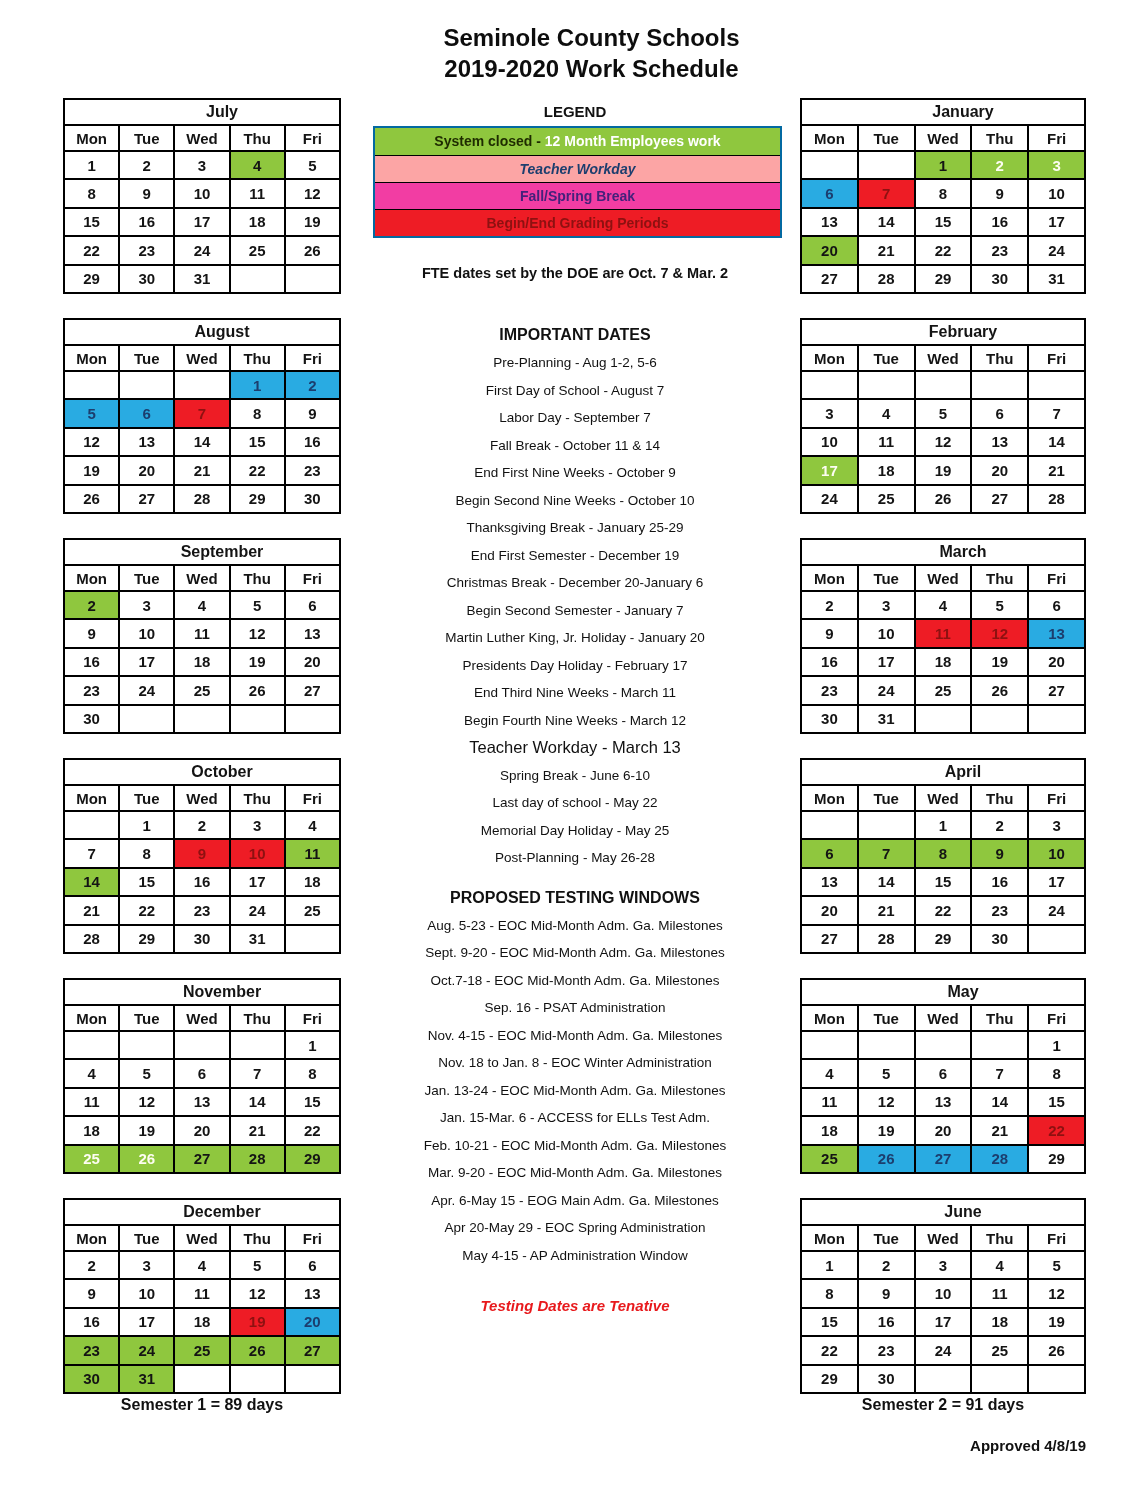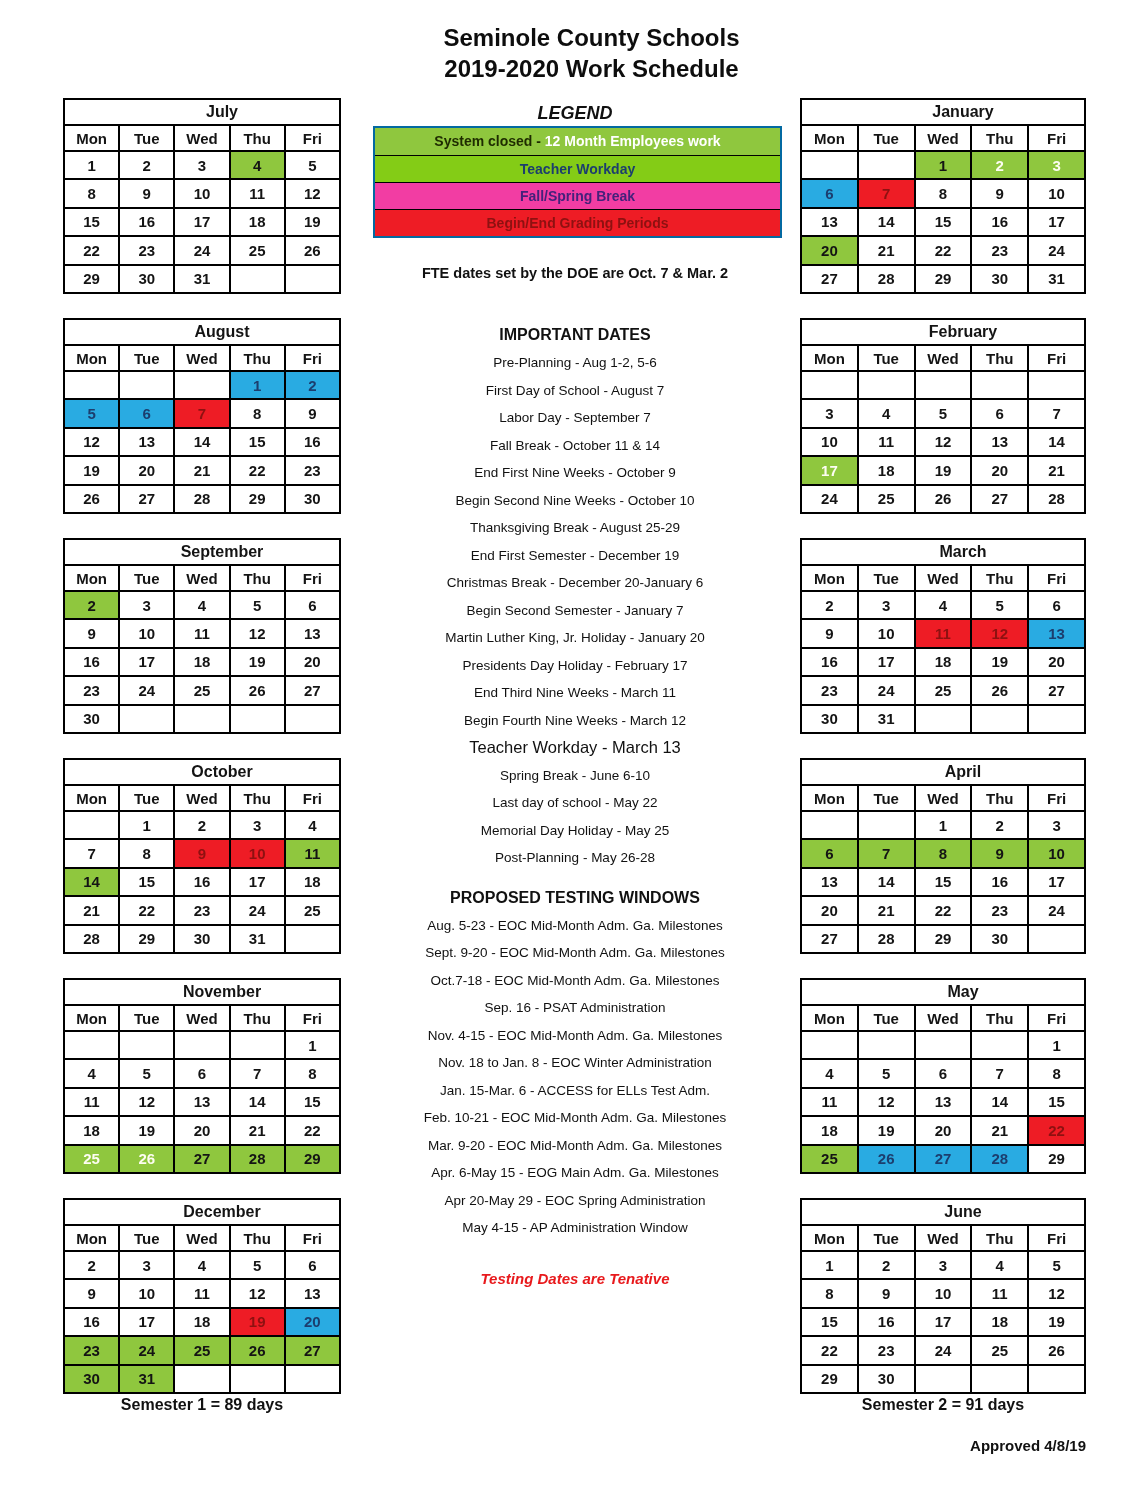--- a/index.html
+++ b/index.html
@@ -8,21 +8,21 @@
     position:relative; width:1147px; height:1485px; background:#ffffff;
     font-family:"Liberation Sans", sans-serif; color:#111; overflow:hidden;
   }
 
   
   #page-title { position:absolute; top:22px; left:0; right:0; text-align:center;
     font-size:24px; font-weight:bold; line-height:31px; color:#0d0d0d;margin-left:36px; }
 
   
   #legend-heading { position:absolute; top:103px; left:330px; width:490px;
-    text-align:center; font-weight:bold; font-size:18px;font-style:italic; }
+    text-align:center; font-weight:bold; font-size:15px; }
   #legend-box { position:absolute; top:126px; left:373px; width:409px;
     border:2px solid #0369a1; }
   .legend-row { height:27px; line-height:27px; text-align:center;
     font-weight:bold; font-size:14px; border-top:1px solid #000; }
   .legend-row:first-child { border-top:none; }
   #fte-note { position:absolute; top:265px; left:330px; width:490px;
     text-align:center; font-weight:bold; font-size:14.5px; }
 
   #center-col { position:absolute; top:321px; left:330px; width:490px; text-align:center; }
   .col-heading { font-weight:bold; font-size:16px; line-height:28px; }
@@ -59,37 +59,37 @@
 <div id="page">
 
   <div id="page-title">
     <div>Seminole County Schools</div>
     <div>2019-2020 Work Schedule</div>
   </div>
 
   <div id="legend-heading">LEGEND</div>
   <div id="legend-box">
       <div class="legend-row" style="background: rgb(143, 199, 62);"><span style="color: rgb(30, 43, 0);">System closed - </span><span style="color: rgb(255, 255, 255);">12 Month Employees work</span></div>
-      <div class="legend-row" style="background: #84cc16;"><span style="color: rgb(28, 62, 110);">Teacher Workday</span></div>
+      <div class="legend-row" style="background: #fca5a5; font-style: italic;"><span style="color: rgb(28, 62, 110);">Teacher Workday</span></div>
       <div class="legend-row" style="background: rgb(242, 61, 163);"><span style="color: rgb(68, 33, 123);">Fall/Spring Break</span></div>
       <div class="legend-row" style="background: rgb(238, 28, 37);"><span style="color: rgb(142, 17, 17);">Begin/End Grading Periods</span></div>
     </div>
 
   <div id="fte-note">FTE dates set by the DOE are Oct. 7 &amp; Mar. 2</div>
 
   <div id="center-col">
     <div class="col-heading" id="important-dates-heading">IMPORTANT DATES</div>
     <div id="important-dates-list">
         <div class="list-line">Pre-Planning - Aug 1-2, 5-6</div>
         <div class="list-line">First Day of School - August 7</div>
         <div class="list-line">Labor Day - September 7</div>
         <div class="list-line">Fall Break - October 11 &amp; 14</div>
         <div class="list-line">End First Nine Weeks - October 9</div>
         <div class="list-line">Begin Second Nine Weeks - October 10</div>
-        <div class="list-line">Thanksgiving Break - August 25-29</div>
+        <div class="list-line">Thanksgiving Break - January 25-29</div>
         <div class="list-line">End First Semester - December 19</div>
         <div class="list-line">Christmas Break - December 20-January 6</div>
         <div class="list-line">Begin Second Semester - January 7</div>
         <div class="list-line">Martin Luther King, Jr. Holiday - January 20</div>
         <div class="list-line">Presidents Day Holiday - February 17</div>
         <div class="list-line">End Third Nine Weeks - March 11</div>
         <div class="list-line">Begin Fourth Nine Weeks - March 12</div>
         <div class="list-line large">Teacher Workday - March 13</div>
         <div class="list-line">Spring Break - June 6-10</div>
         <div class="list-line">Last day of school - May 22</div>
@@ -97,20 +97,21 @@
         <div class="list-line">Post-Planning - May 26-28</div>
       </div>
     <div class="col-heading" id="testing-windows-heading">PROPOSED TESTING WINDOWS</div>
     <div id="testing-windows-list">
         <div class="list-line">Aug. 5-23 - EOC Mid-Month Adm. Ga. Milestones</div>
         <div class="list-line">Sept. 9-20 - EOC Mid-Month Adm. Ga. Milestones</div>
         <div class="list-line">Oct.7-18 - EOC Mid-Month Adm. Ga. Milestones</div>
         <div class="list-line">Sep. 16 - PSAT Administration</div>
         <div class="list-line">Nov. 4-15 - EOC Mid-Month Adm. Ga. Milestones</div>
         <div class="list-line">Nov. 18 to Jan. 8 - EOC Winter Administration</div>
+        <div class="list-line">Jan. 13-24 - EOC Mid-Month Adm. Ga. Milestones</div>
         <div class="list-line">Jan. 15-Mar. 6 - ACCESS for ELLs Test Adm.</div>
         <div class="list-line">Feb. 10-21 - EOC Mid-Month Adm. Ga. Milestones</div>
         <div class="list-line">Mar. 9-20 - EOC Mid-Month Adm. Ga. Milestones</div>
         <div class="list-line">Apr. 6-May 15 - EOG Main Adm. Ga. Milestones</div>
         <div class="list-line">Apr 20-May 29 - EOC Spring Administration</div>
         <div class="list-line">May 4-15 - AP Administration Window</div>
       </div>
     <div id="testing-note">Testing Dates are Tenative</div>
   </div>
 

